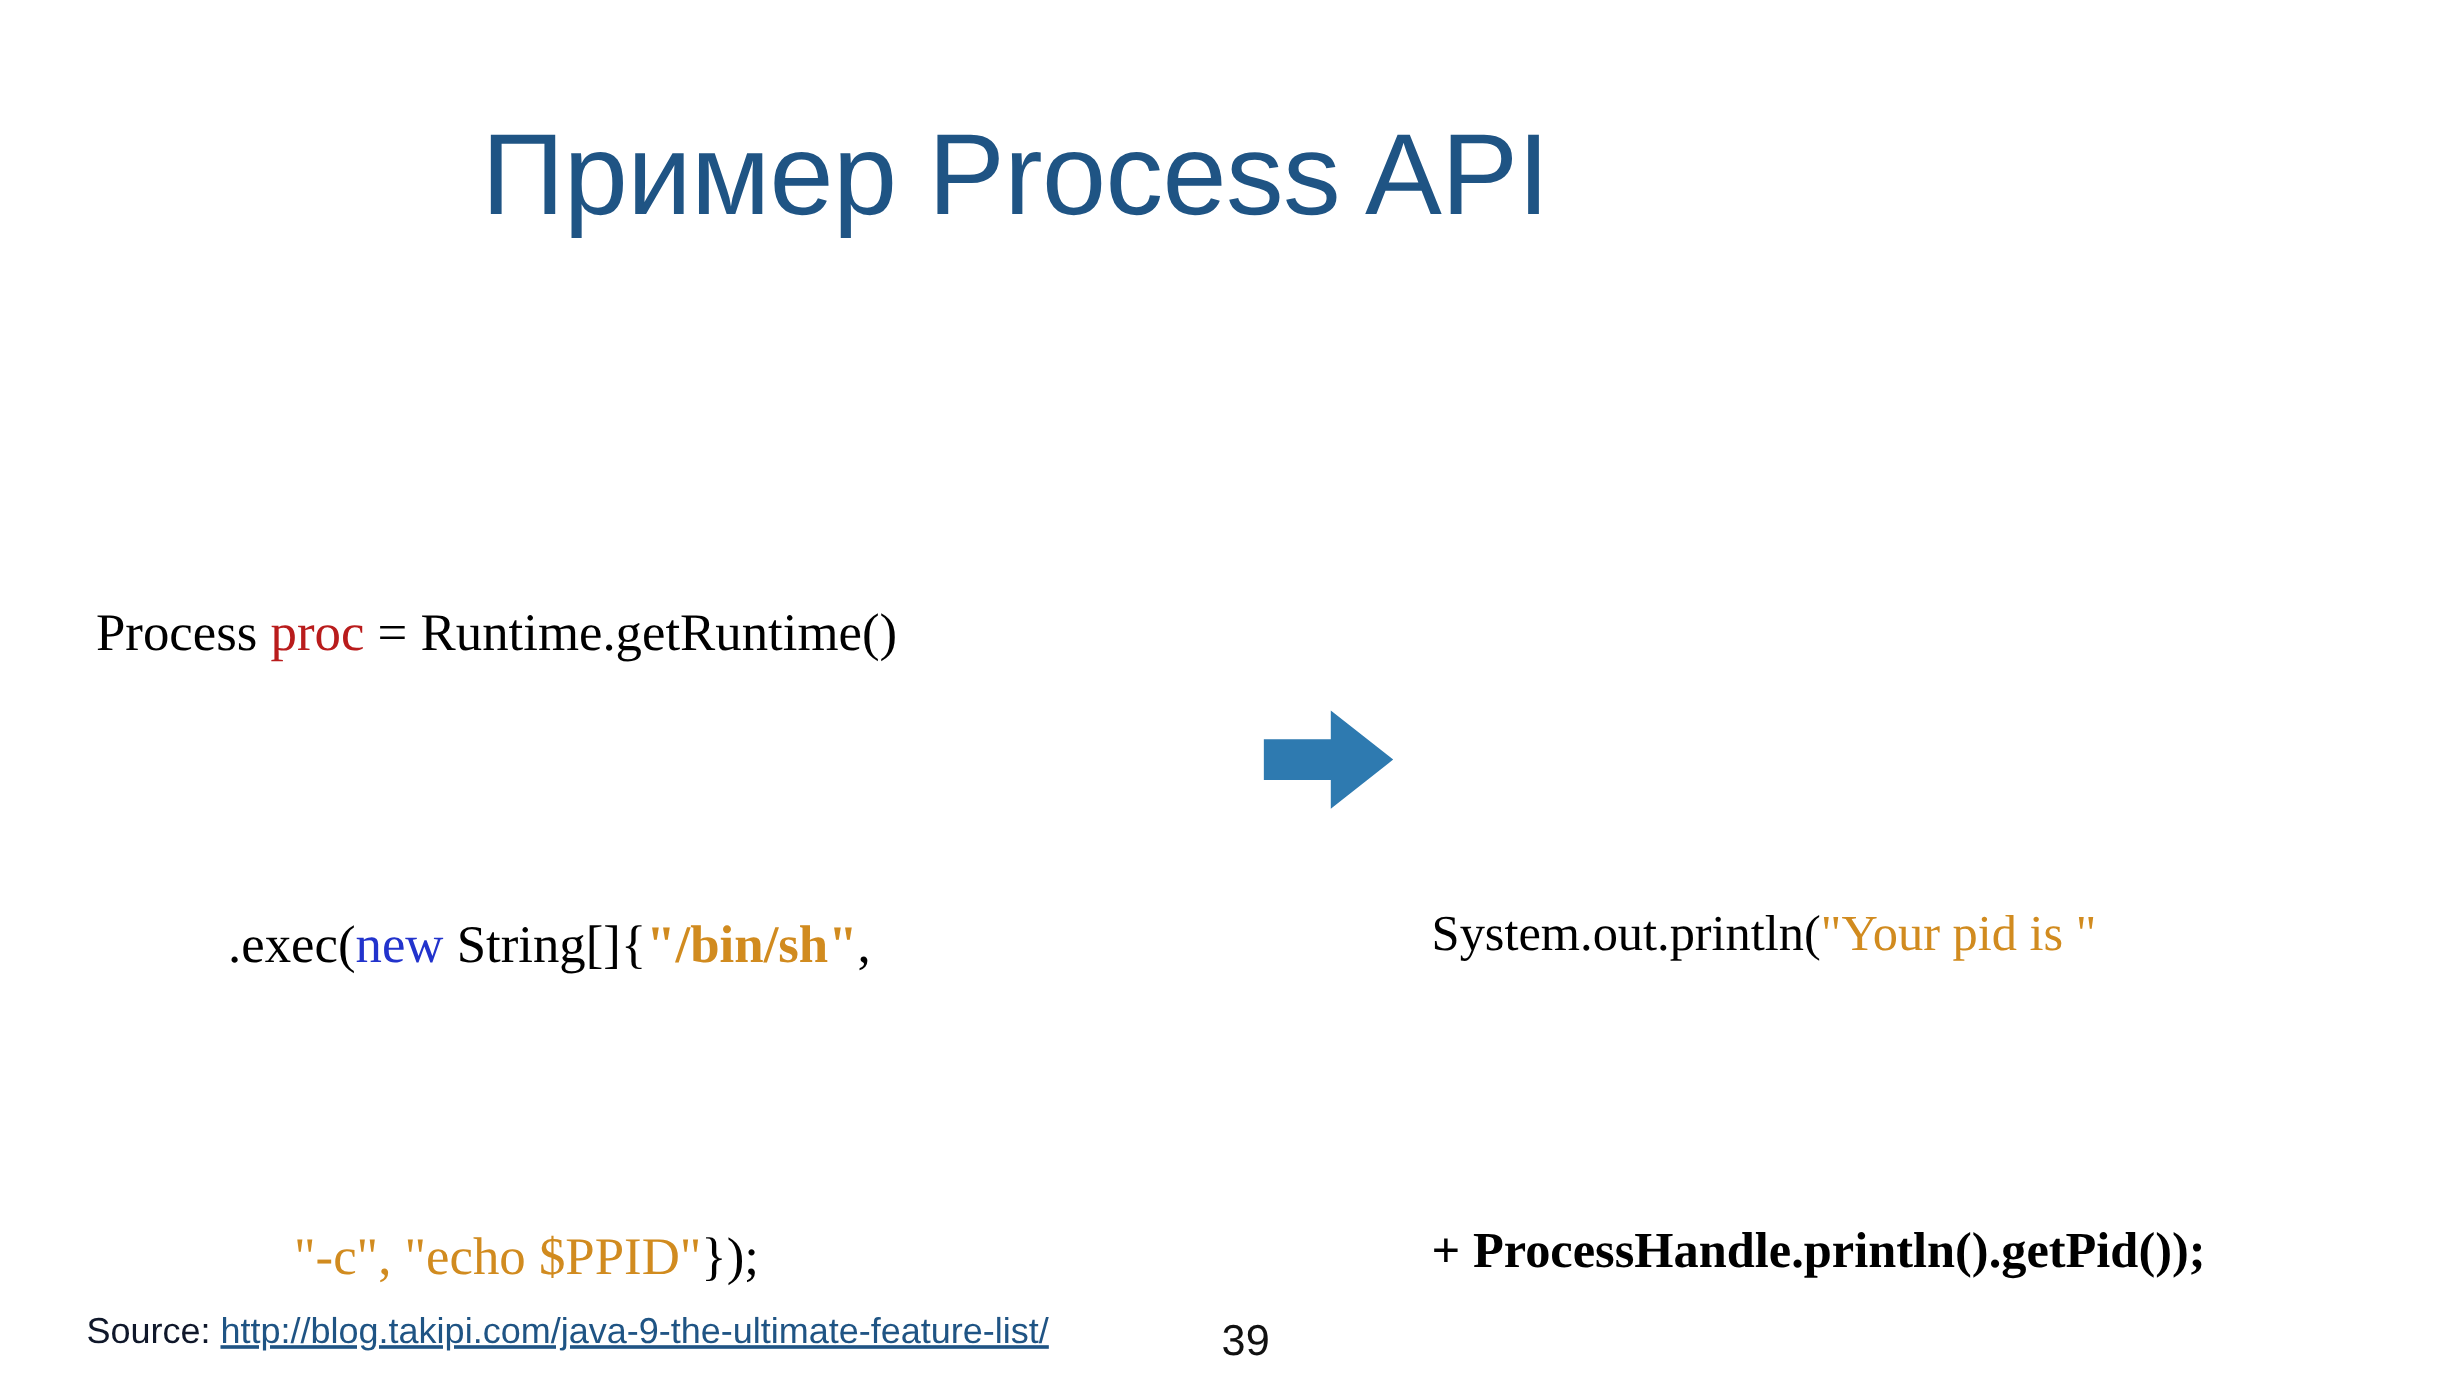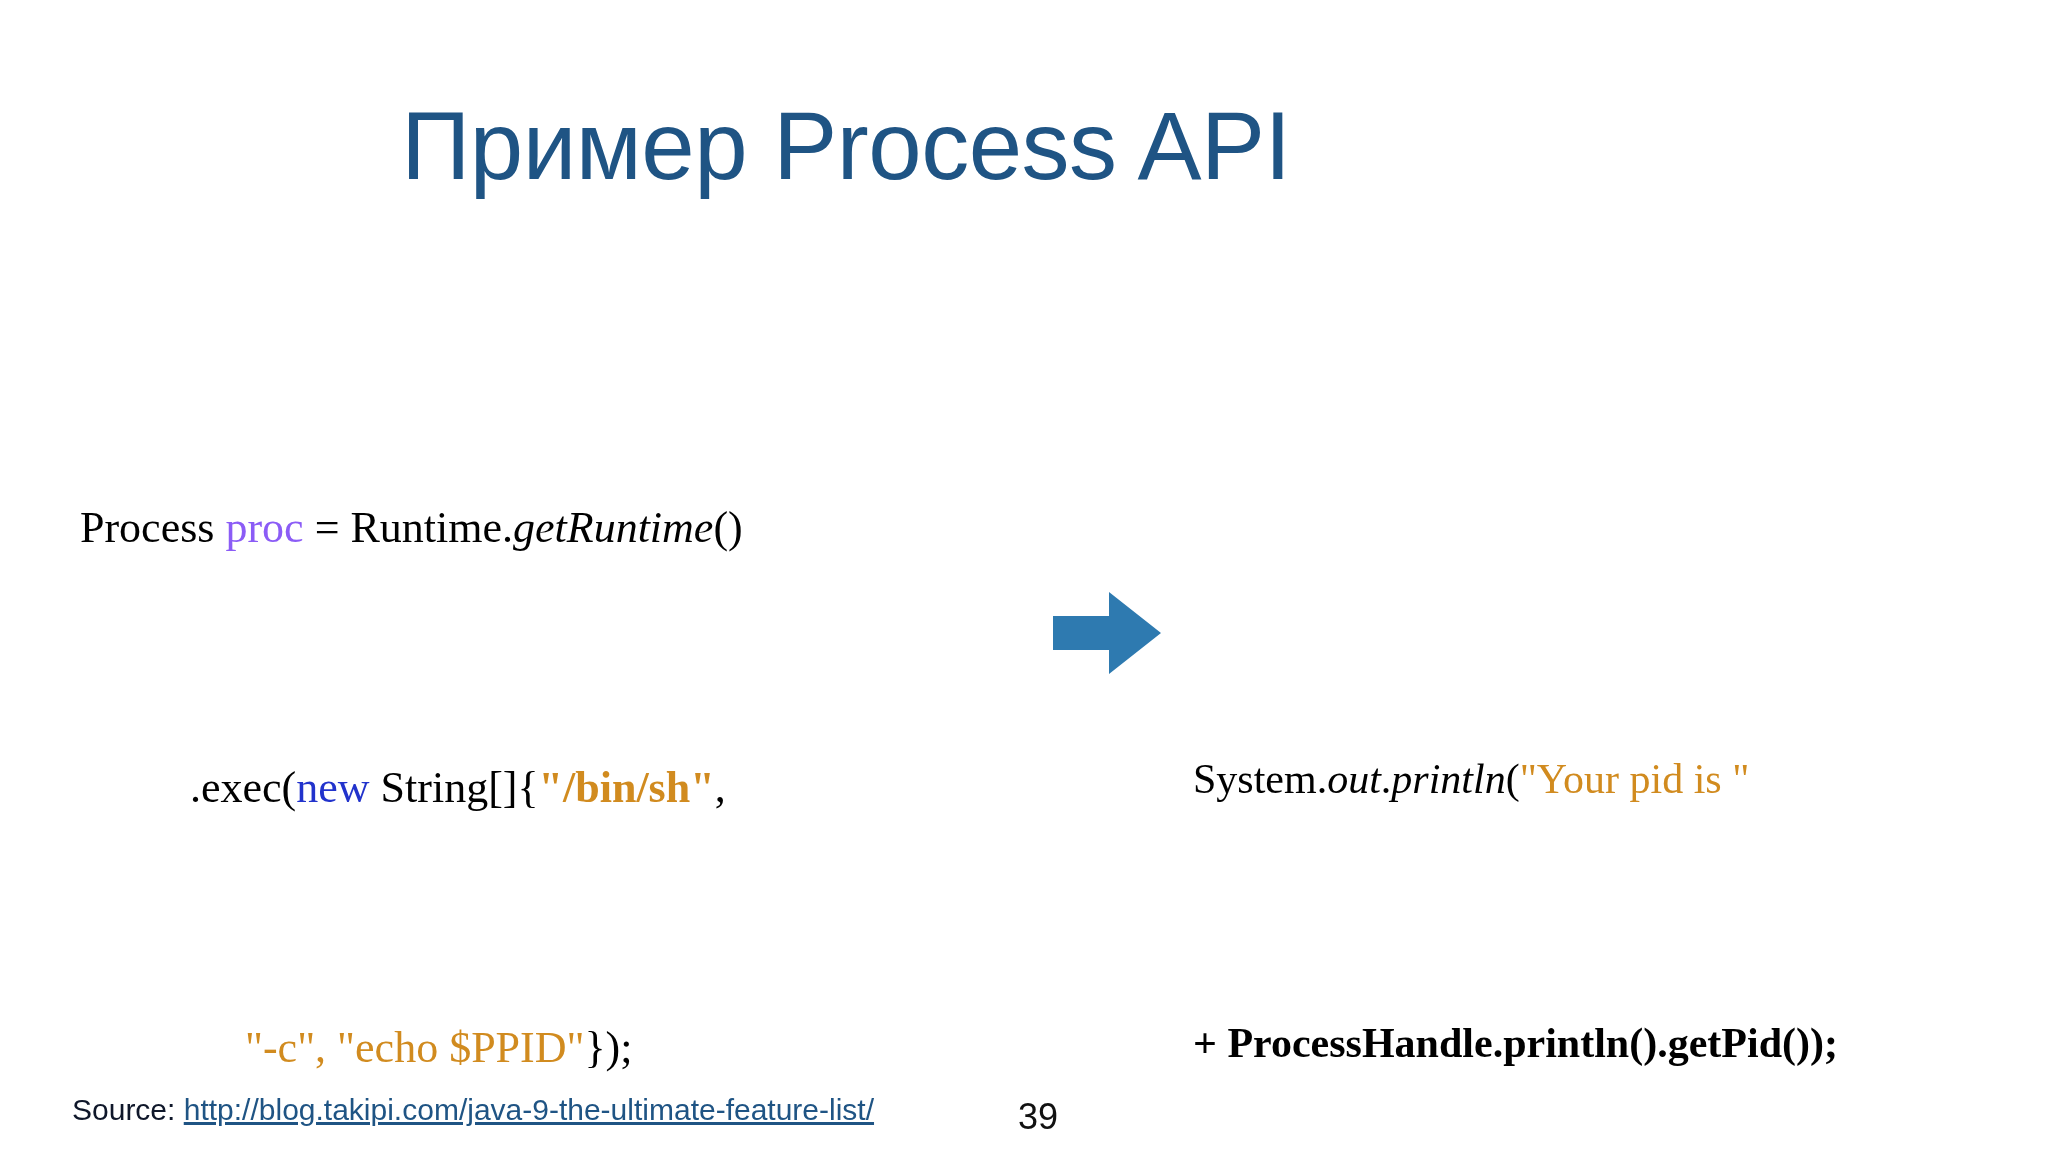--- a/index.html
+++ b/index.html
@@ -47,23 +47,23 @@
   .code-right {
     left: 1193px;
     top: 548px;
     font-size: 42px;
     line-height: 66px;
   }
   .code-line { white-space: pre; }
 
   
   .kw      { color: #2233CC; margin-top: 24px; }          
-  .var     { color: #8b5cf6; }          
+  .var     { color: #b91c1c; }          
   .str     { color: #D18B1F; }          
-  .it      { font-style: italic; }
+  .it      { }
   .bold    { font-weight: bold; }
 
   
   .arrow-wrap {
     position: absolute;
     left: 1053px;
     top: 590px;
     width: 110px;
     height: 86px;
   }

